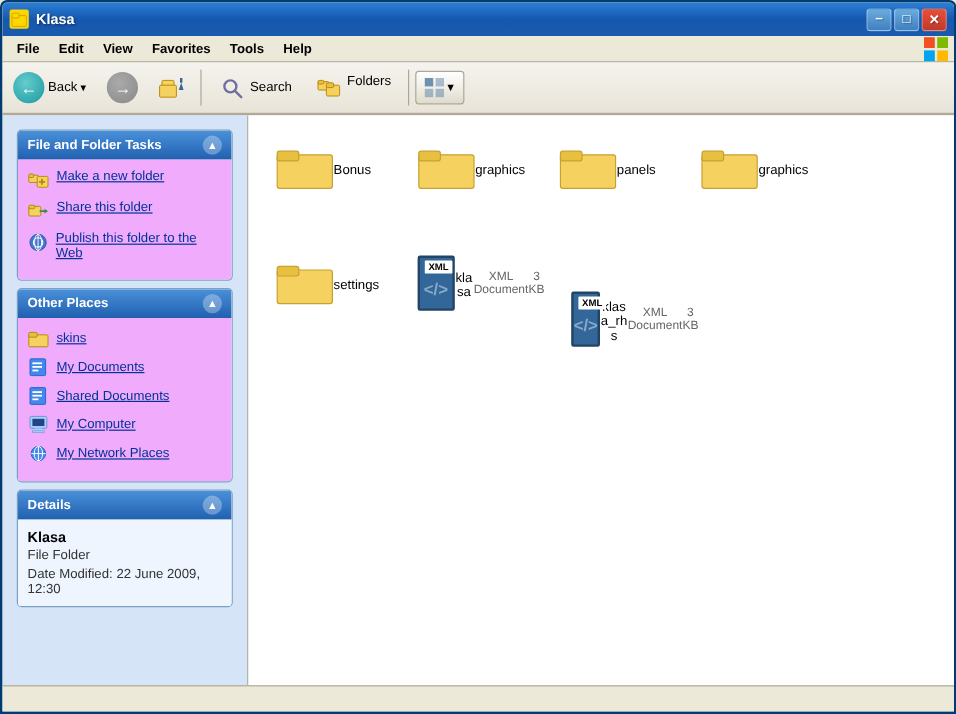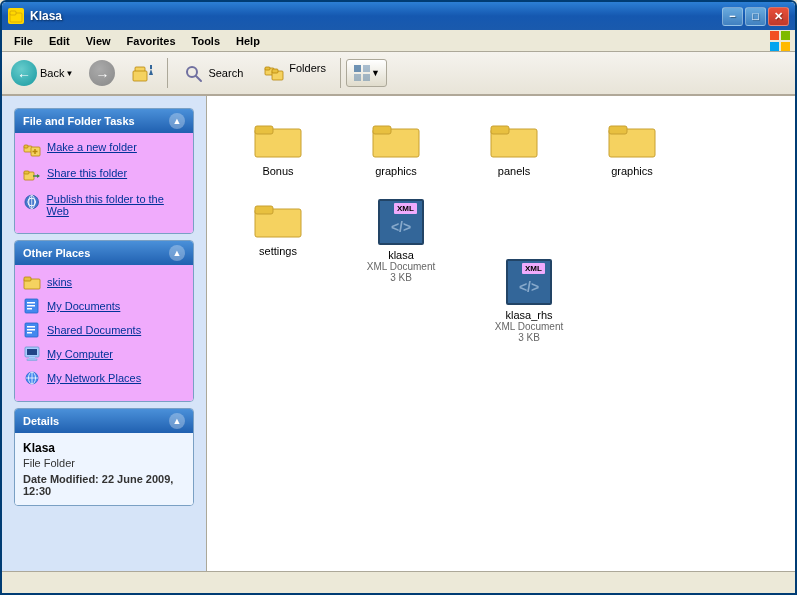--- a/index.html
+++ b/index.html
@@ -53,29 +53,29 @@
     .collapse-btn { width: 16px; height: 16px; background: rgba(255,255,255,0.3); border-radius: 50%; display: flex; align-items: center; justify-content: center; font-size: 9px; color: white; }
     .panel-content { padding: 8px; background: #f0abfc; }
 
     .task-item { display: flex; align-items: flex-start; gap: 6px; margin-bottom: 8px; cursor: pointer; color: #003399; text-decoration: underline; font-size: 11px; }
 
     .place-item { display: flex; align-items: center; gap: 6px; margin-bottom: 6px; cursor: pointer; color: #003399; text-decoration: underline; font-size: 11px; }
 
     .details-content { padding: 8px; background: #EEF5FF; }
     .details-name { font-weight: bold; font-size: 12px; margin-bottom: 2px; }
     .details-type { font-size: 11px; color: #333; margin-bottom: 4px; }
-    .details-date { font-size: 11px; color: #333; font-weight: bold; }
+    .details-date { font-size: 11px; color: #333; }
 
     
     .content-area { flex: 1; background: white; padding: 16px; display: flex; flex-wrap: wrap; align-content: flex-start; gap: 8px; overflow-y: auto; }
 
-    .file-item { display: flex; flex-direction: column; align-items: center; width: 110px; padding: 6px; cursor: pointer; border: 1px solid transparent; border-radius: 3px; }
+    .file-item { display: flex; flex-direction: row; align-items: center; width: 110px; padding: 6px; cursor: pointer; border: 1px solid transparent; border-radius: 3px; }
 
     .xml-icon { width: 46px; height: 46px; background: #336699; border: 2px solid #224466; border-radius: 2px; display: flex; flex-direction: column; align-items: center; justify-content: center; position: relative; }
-    .xml-label { background: #f0abfc; color: #000; font-size: 8px; font-weight: bold; padding: 1px 3px; border-radius: 1px; position: absolute; top: 2px; left: 14px; }
+    .xml-label { background: #ffffff; color: #000; font-size: 8px; font-weight: bold; padding: 1px 3px; border-radius: 1px; position: absolute; top: 2px; left: 4px; }
     .xml-tag { color: #88AACC; font-size: 14px; font-weight: bold; margin-top: 10px; }
 
     .file-name { font-size: 11px; color: #000; text-align: center; margin-top: 4px; word-break: break-word; }
     .file-meta { font-size: 10px; color: #666; text-align: center; }
 
     
     .folder-svg { width: 48px; height: 42px; }
 
     
     .status-bar { height: 22px; background: #ECE9D8; border-top: 1px solid #ACA899; display: flex; align-items: center; padding: 0 8px; font-size: 11px; color: #000; }

